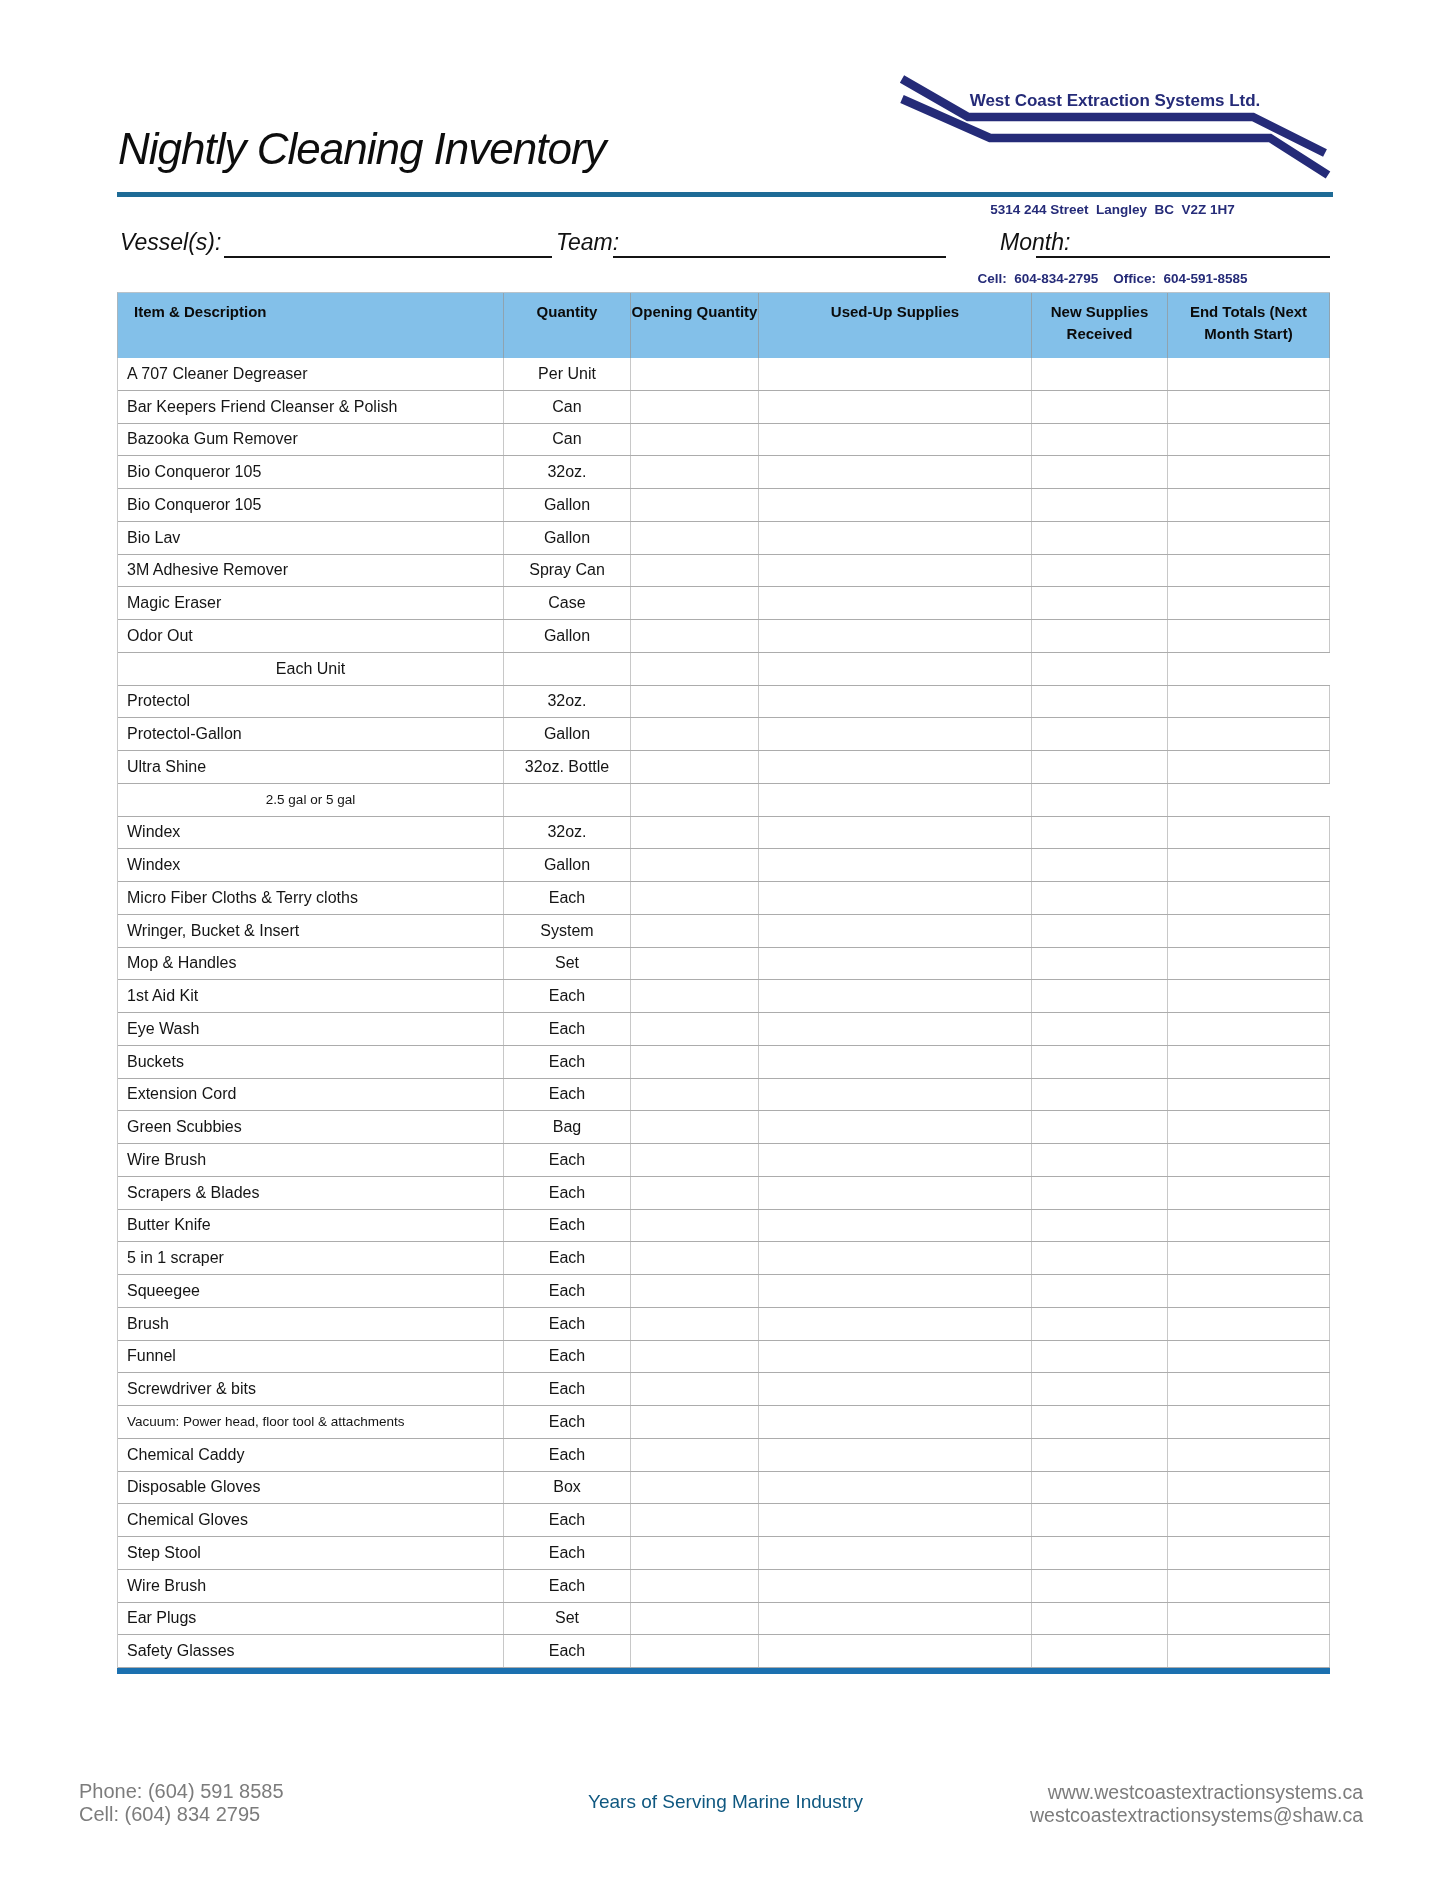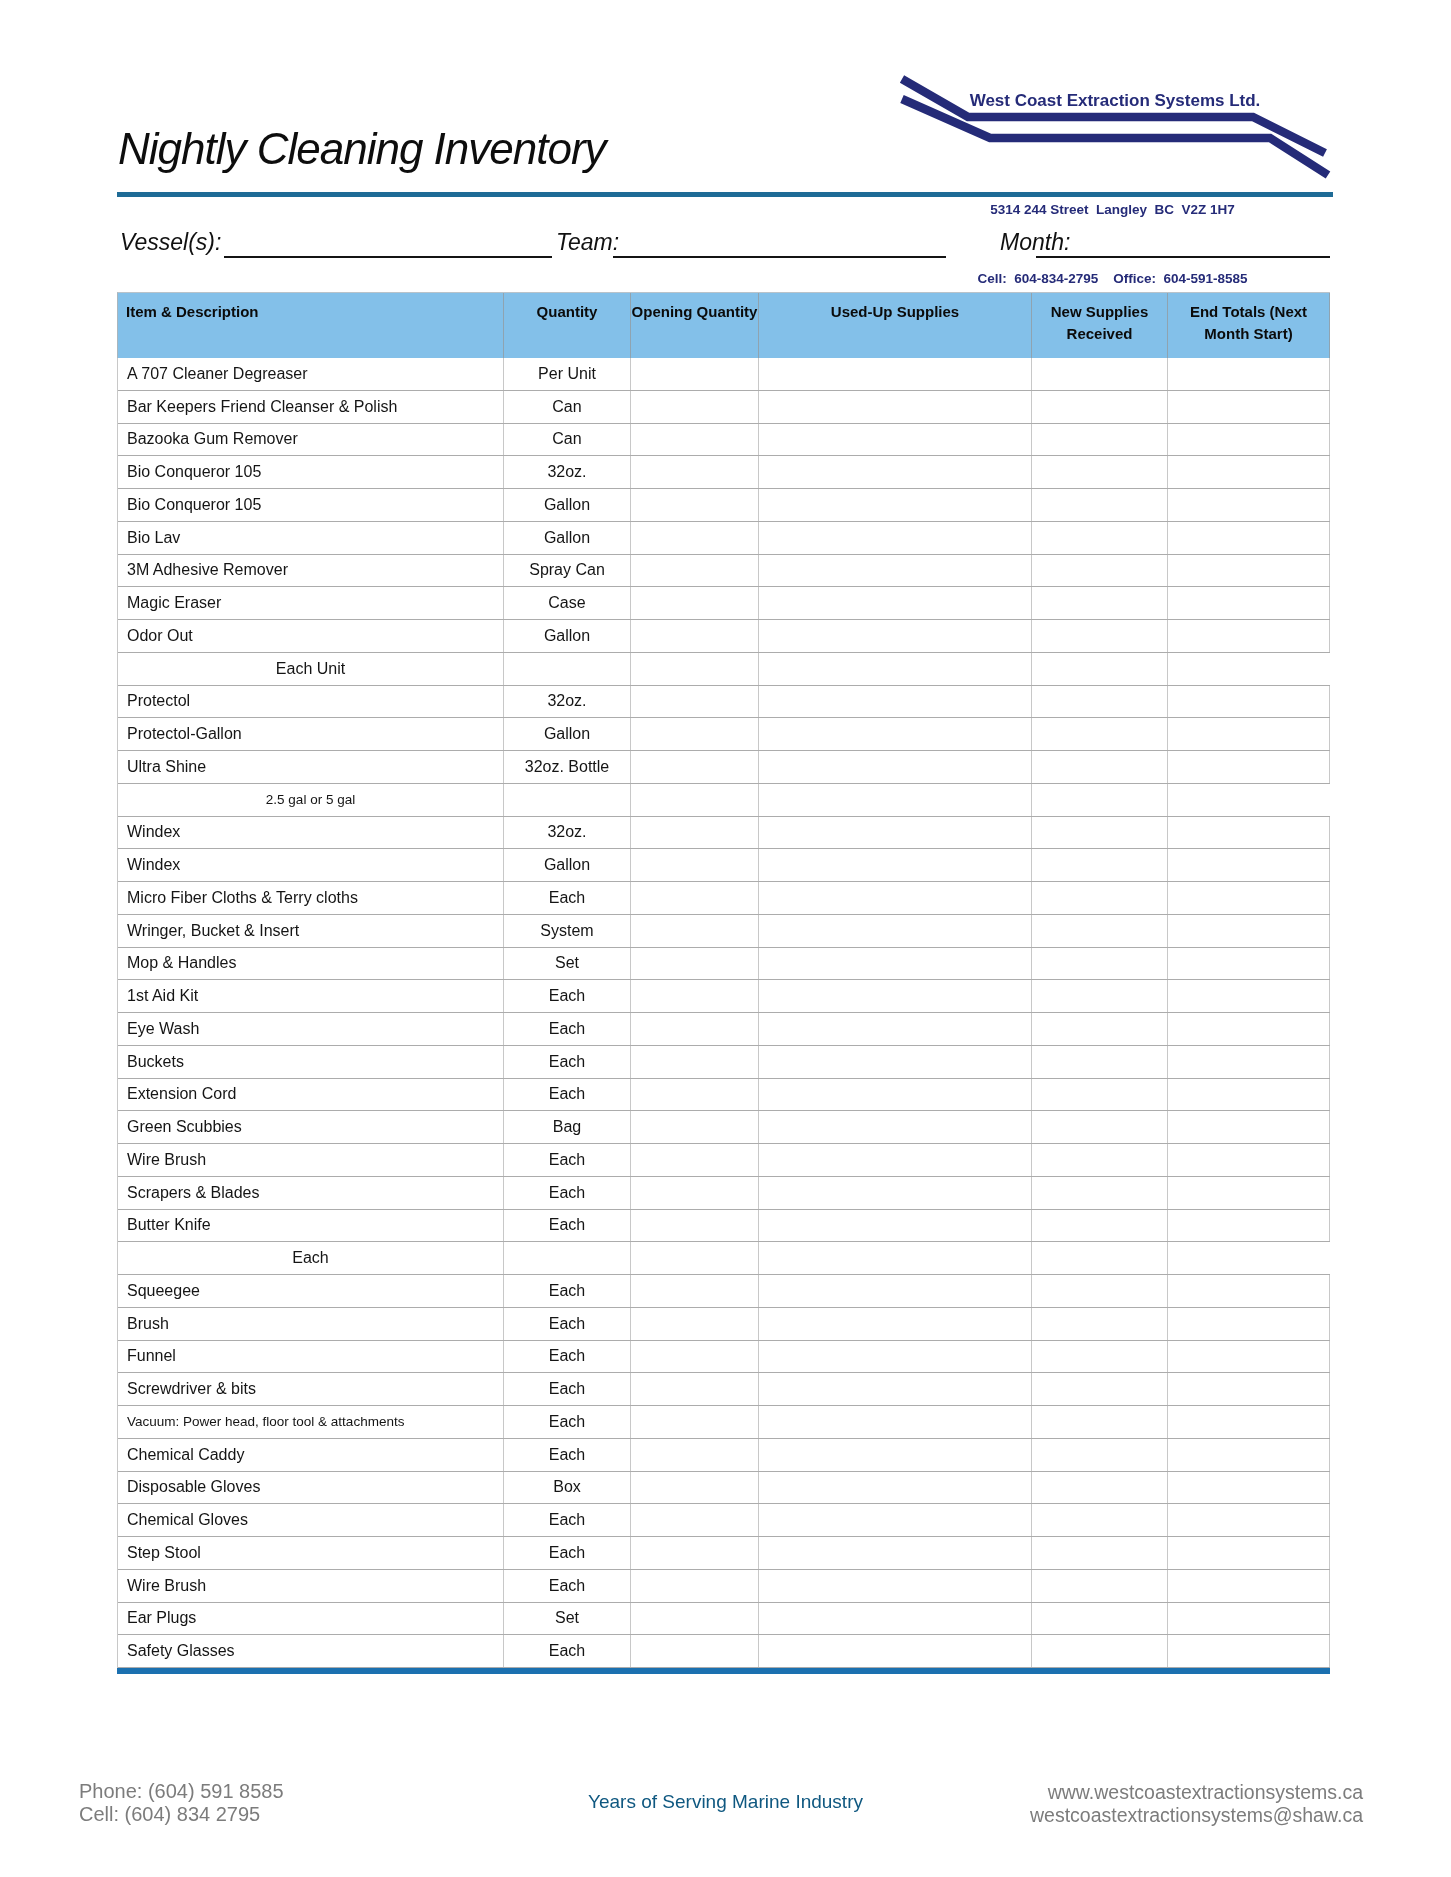--- a/index.html
+++ b/index.html
@@ -64,21 +64,21 @@
     height: 66px;
     background: var(--header_bg, #83C0E9);
     border-left: 1px solid #aab6bd;
     border-top: 1px solid #b9c3ca;
   }
   .hc {
     border-right: 1px solid var(--header_divider, #8FA3B0);
     font-weight: bold; font-size: 15px; line-height: 22px;
     padding-top: 8px; text-align: center; color: #0b0b0b;
   }
-  .hc.first { text-align: left; padding-left: 8px; }
+  .hc.first { text-align: left; padding-left: 16px; }
   .tbody { border-left: 1px solid var(--col_line, #C8C8C8); }
   .trow {
     height: 32.75px;
     border-bottom: 1px solid var(--row_line, #ACACAC);
   }
   .tc {
     border-right: 1px solid var(--col_line, #C8C8C8);
     font-size: 16px; display: flex; align-items: center; color: #151515;
     overflow: hidden;
   }
@@ -374,20 +374,21 @@
   <div class="trow grid-cols">
     <div class="tc item">Butter Knife</div>
     <div class="tc qty">Each</div>
     <div class="tc"></div>
     <div class="tc"></div>
     <div class="tc"></div>
     <div class="tc"></div>
   </div>
 
   <div class="trow grid-cols">
+    <div class="tc item">5 in 1 scraper</div>
     <div class="tc qty">Each</div>
     <div class="tc"></div>
     <div class="tc"></div>
     <div class="tc"></div>
     <div class="tc"></div>
   </div>
 
   <div class="trow grid-cols">
     <div class="tc item">Squeegee</div>
     <div class="tc qty">Each</div>

